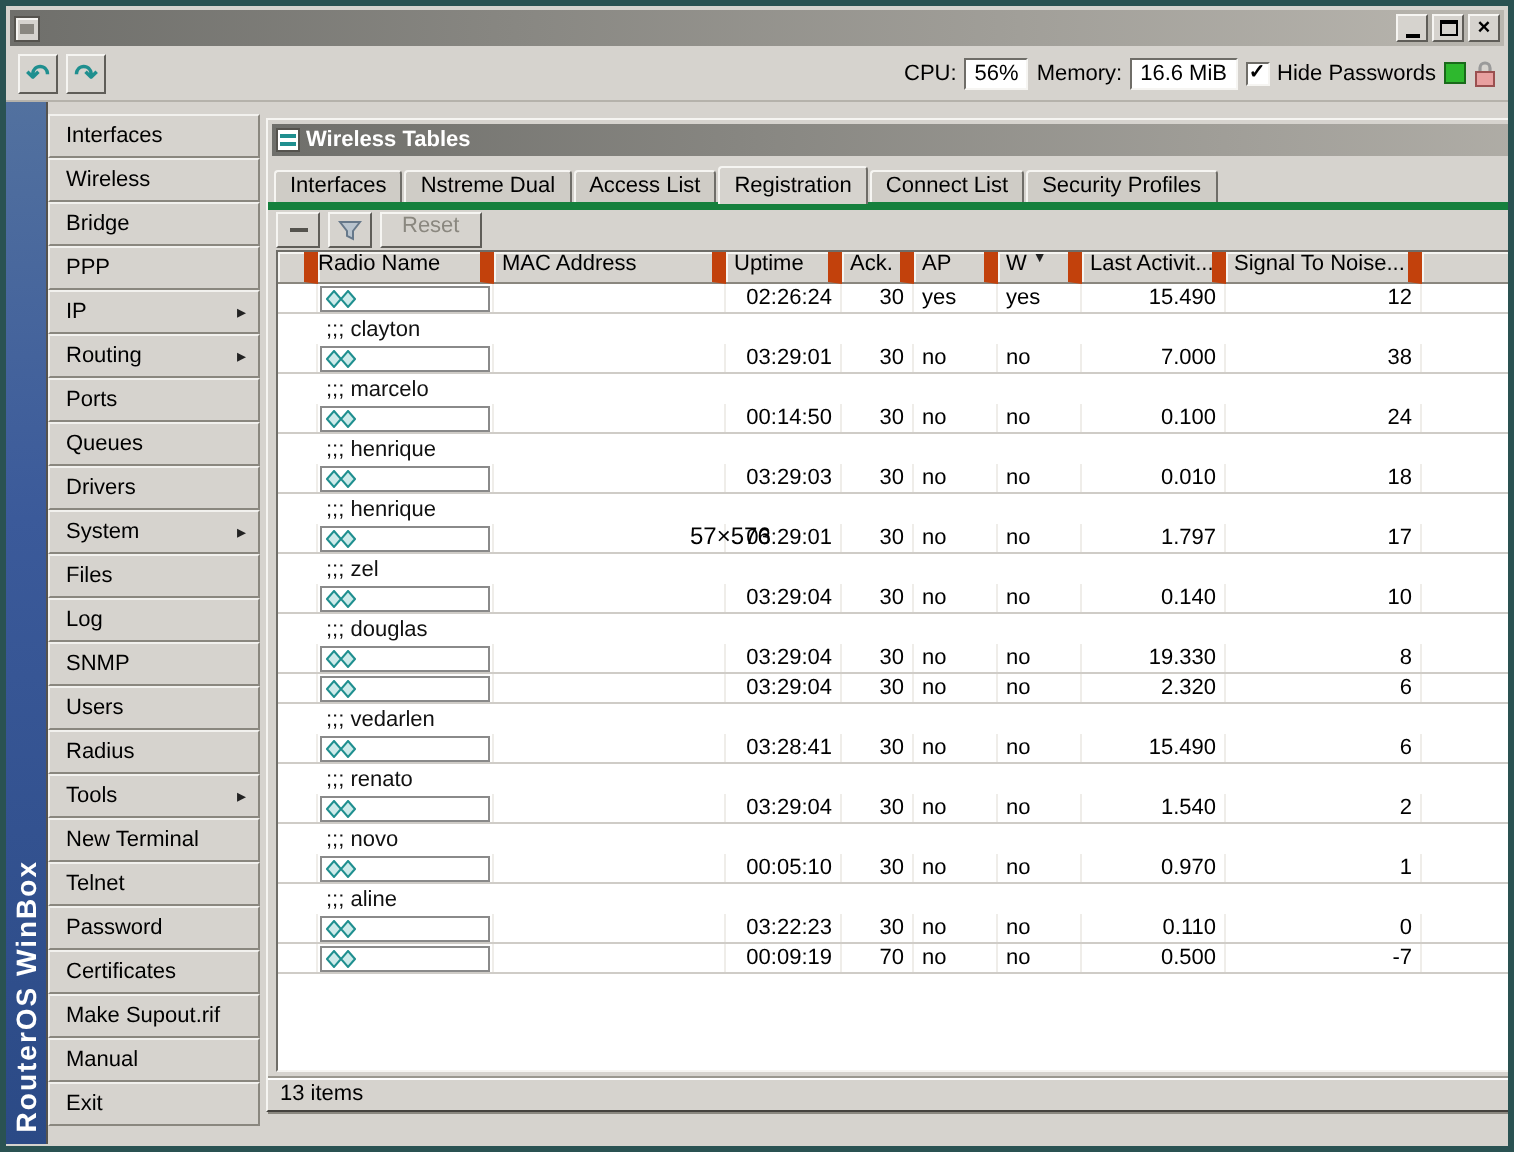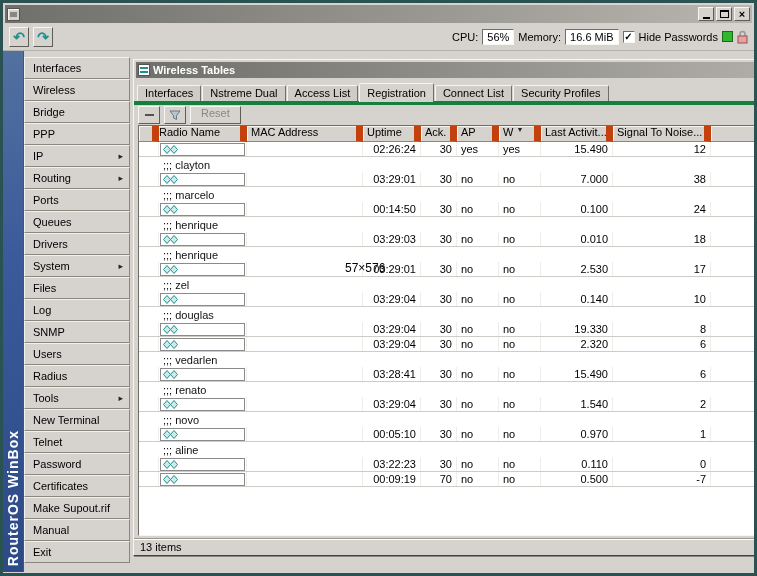--- a/index.html
+++ b/index.html
@@ -422,21 +422,21 @@
                       <path d="M4 .5 7.5 4.5 4 8.5 .5 4.5Z" fill="#cdeaea" stroke="#1f8f8f"></path>
                       <path d="M11 .5 14.5 4.5 11 8.5 7.5 4.5Z" fill="#cdeaea" stroke="#1f8f8f"></path>
                     </svg>
                   </div>
                 </div>
                 <div class="cell c2"></div>
                 <div class="cell c3 r">03:29:01</div>
                 <div class="cell c4 r">30</div>
                 <div class="cell c5">no</div>
                 <div class="cell c6">no</div>
-                <div class="cell c7 r">2.530</div>
+                <div class="cell c7 r">1.797</div>
                 <div class="cell c8 r">17</div>
                 <div class="cell c9"></div>
               </div>
               <div class="row comment-row">
                 <div class="cell c0"></div>
                 <div class="cell comment-text">;;; zel</div>
               </div>
               <div class="row data-row">
                 <div class="cell c0"></div>
                 <div class="cell c1">

